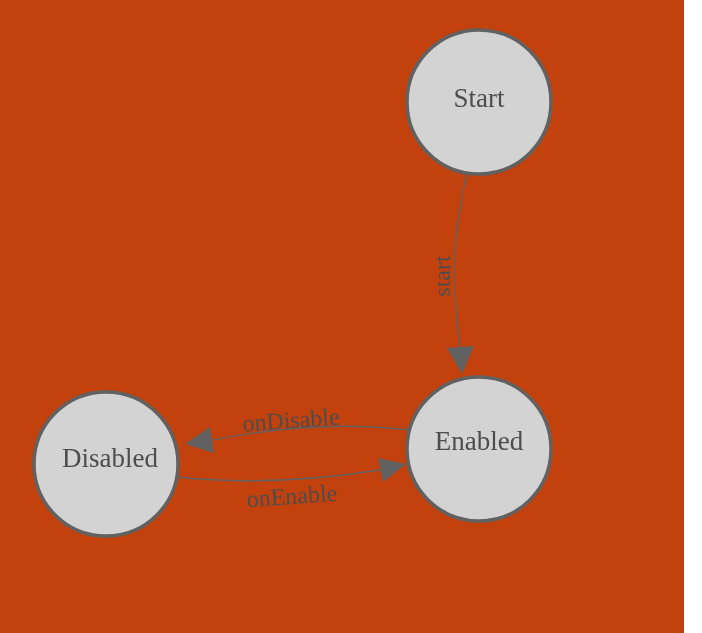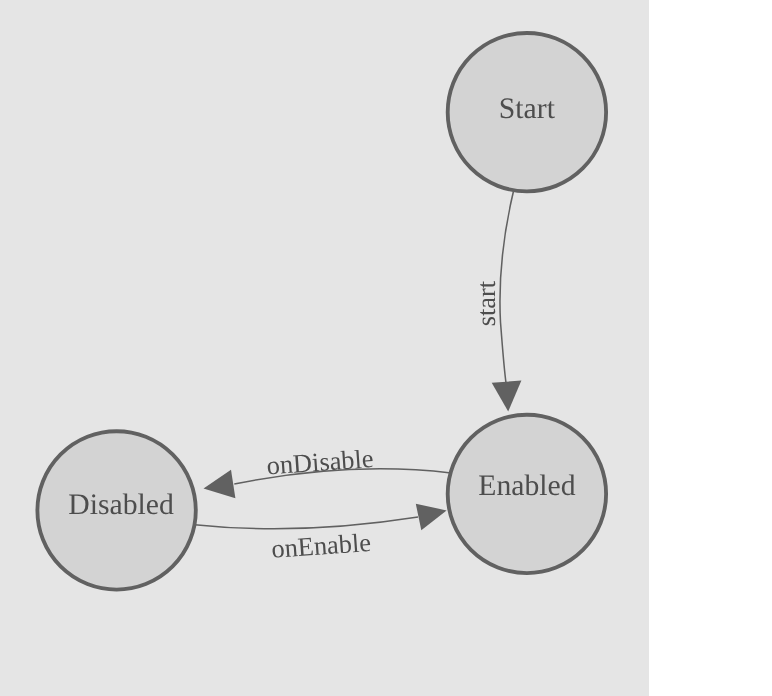--- a/index.html
+++ b/index.html
@@ -5,23 +5,23 @@
   html, body {
     margin: 0;
     padding: 0;
     background: #ffffff;
     width: 702px;
     height: 633px;
     overflow: hidden;
   }
   .stage {
     position: relative;
-    width: 590px;
+    width: 684px;
     height: 633px;
-    background: #e5e5e5;
+    background: #c2410c;
   }
   svg text {
     font-family: "Liberation Serif", "DejaVu Serif", serif;
   }
   .node-label {
     font-size: 27px;
   }
   .edge-label {
     font-size: 24px;
   }

